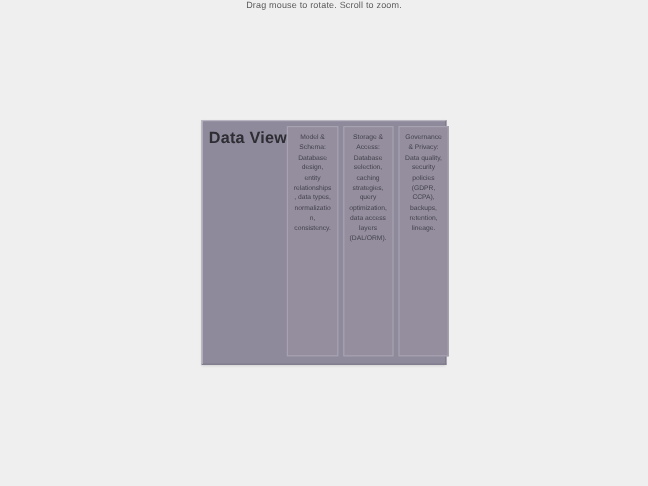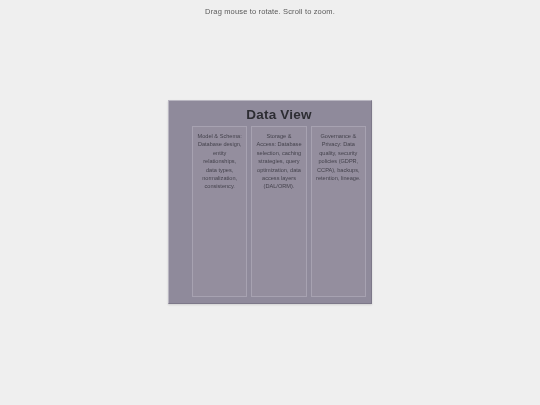--- a/index.html
+++ b/index.html
@@ -17,21 +17,21 @@
   }
 
   
   #hint-bar {
     position: absolute;
     top: 0;
     left: 0;
     width: 540px;
     height: 16px;
     display: flex;
-    align-items: flex-end;
+    align-items: flex-start;
     justify-content: center;
     user-select: none;
   }
   #hint-text {
     font-size: 7.5px;
     color: #5a5a5a;
     letter-spacing: 0.15px;
     white-space: nowrap;
   }
 
@@ -48,22 +48,21 @@
     top: 100px;
     width: 204px;
     height: 204px;
     box-sizing: border-box;
     background: #8f8a9b;
     border: 1px solid #b9b6c1;
     border-right-color: #7d7889;
     border-bottom-color: #7d7889;
     box-shadow: 0 1px 2px rgba(0,0,0,0.13);
     display: flex;
-    flex-direction: column;
-    padding: 4px 5px 6px 23px;
+    padding: 4px 5px 6px 5px;
   }
 
   #panel-title {
     text-align: center;
     font-size: 13.5px;
     font-weight: bold;
     color: #2d2d33;
     letter-spacing: 0.2px;
     line-height: 20px;
     height: 21px;

